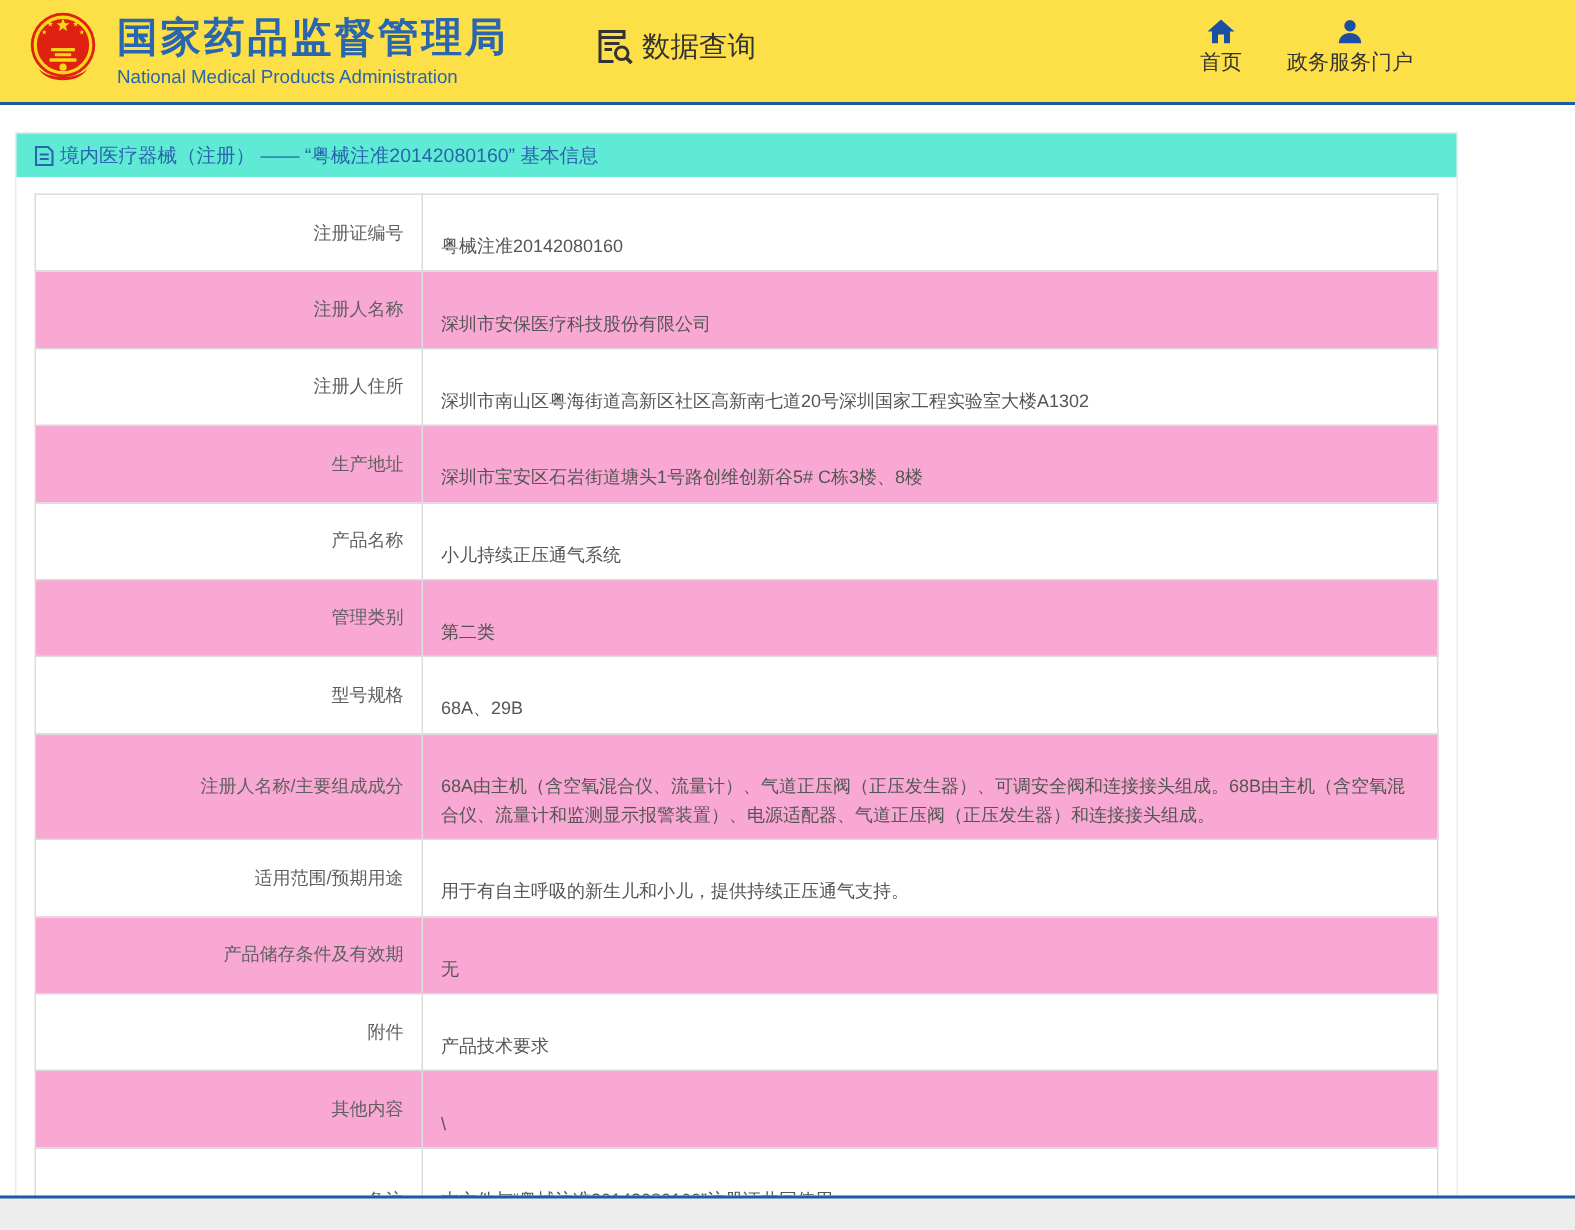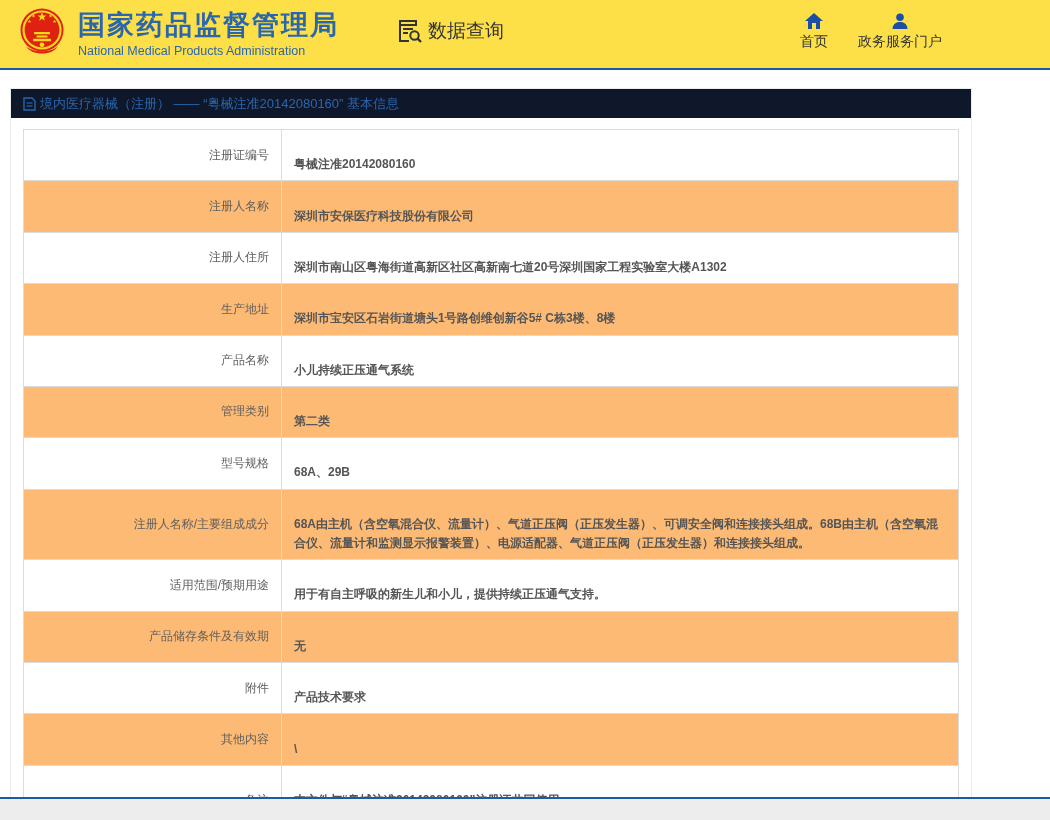--- a/index.html
+++ b/index.html
@@ -63,21 +63,21 @@
   
   .panel {
     margin: 18px 10px 0 10px;
     width: 962px;
     background: #fff;
     border: 1px solid #ebebeb;
     padding-bottom: 13px;
   }
   .panel-titlebar {
     height: 29px;
-    background: #0f172a;
+    background: #5eead4;
     display: flex;
     align-items: center;
     padding-left: 12px;
   }
   .panel-titlebar svg { margin-right: 4px; flex: none; }
   .panel-title { font-size: 13px; color: #2a66ae; }
 
   
   .info-table {
     margin: 11px 12px 0 12px;
@@ -91,22 +91,22 @@
     vertical-align: middle;
     padding: 6px 12px;
     line-height: 1.6;
   }
   .info-table td.label {
     width: 258px;
     text-align: right;
     color: #5f5f5f;
     background: transparent;
   }
-  .info-table td.value { color: #555; white-space: pre-line; font-weight: bold; }
-  .info-table tr.shaded { background: #fdba74; }
+  .info-table td.value { color: #555; white-space: pre-line; }
+  .info-table tr.shaded { background: #f9a8d4; }
 
   
   .footer {
     position: absolute;
     left: 0; right: 0; bottom: 0;
     height: 23px;
     background: #ededed;
     border-top: 2px solid #1b5aa7;
   }
 </style>

